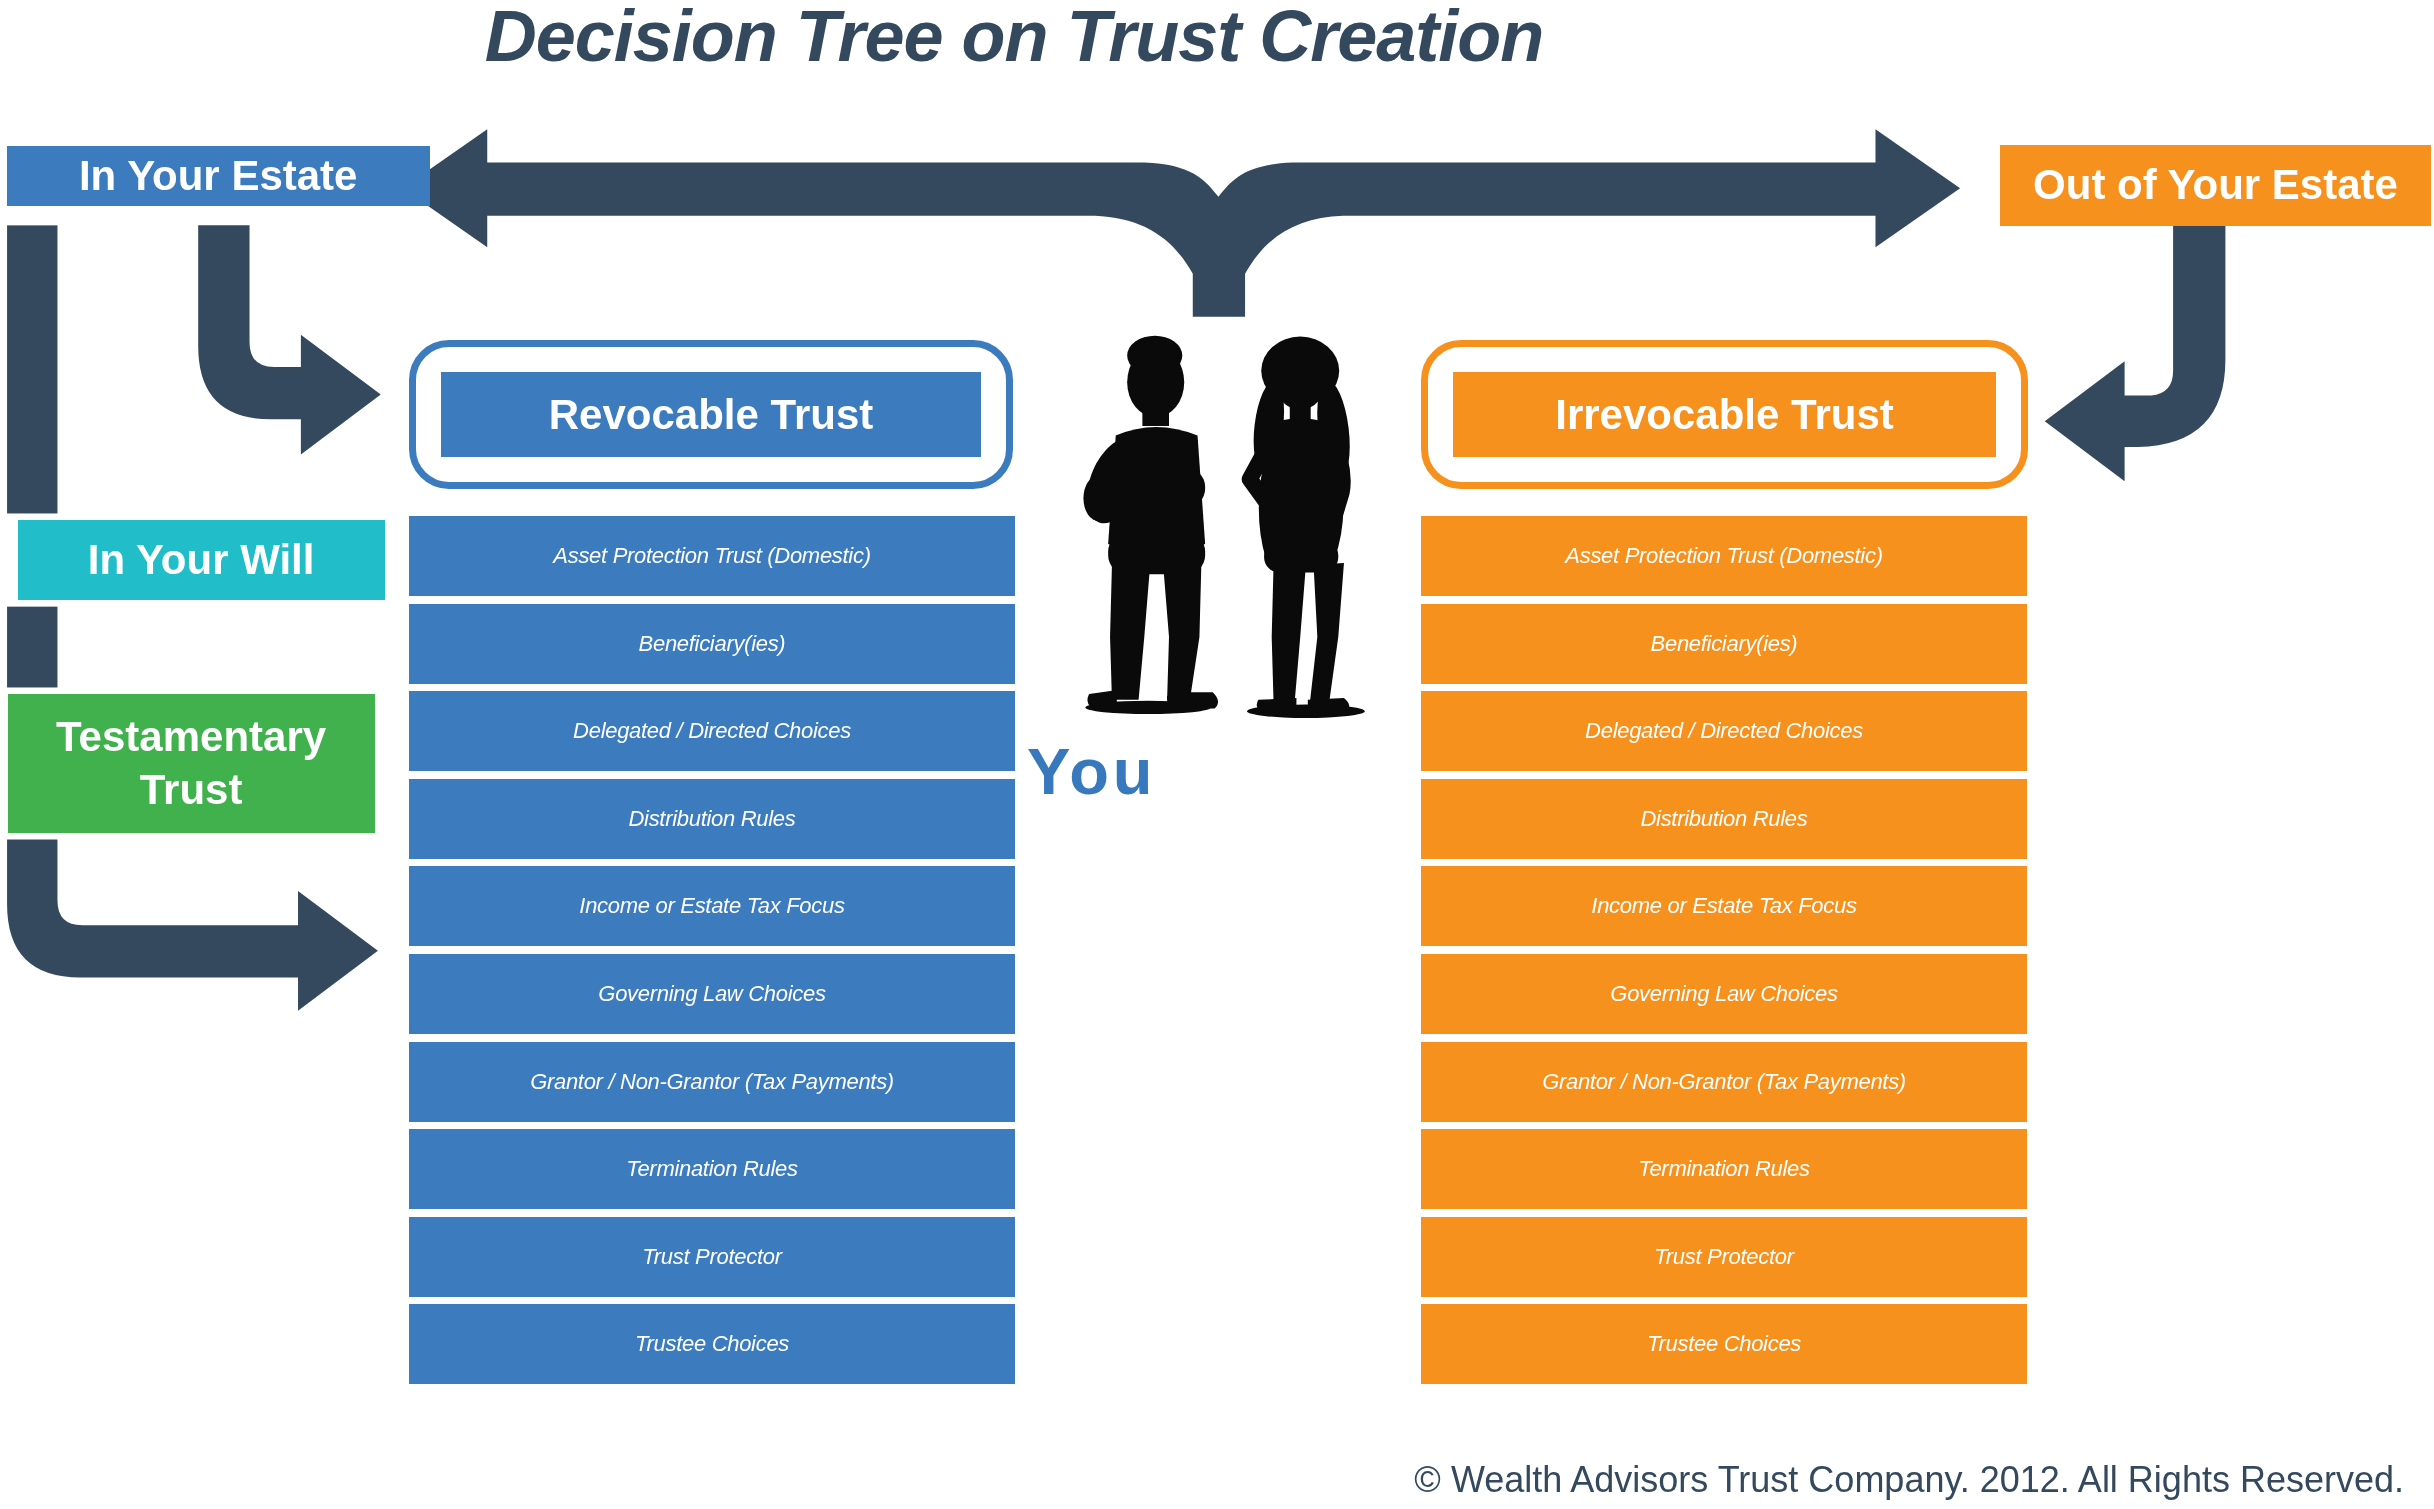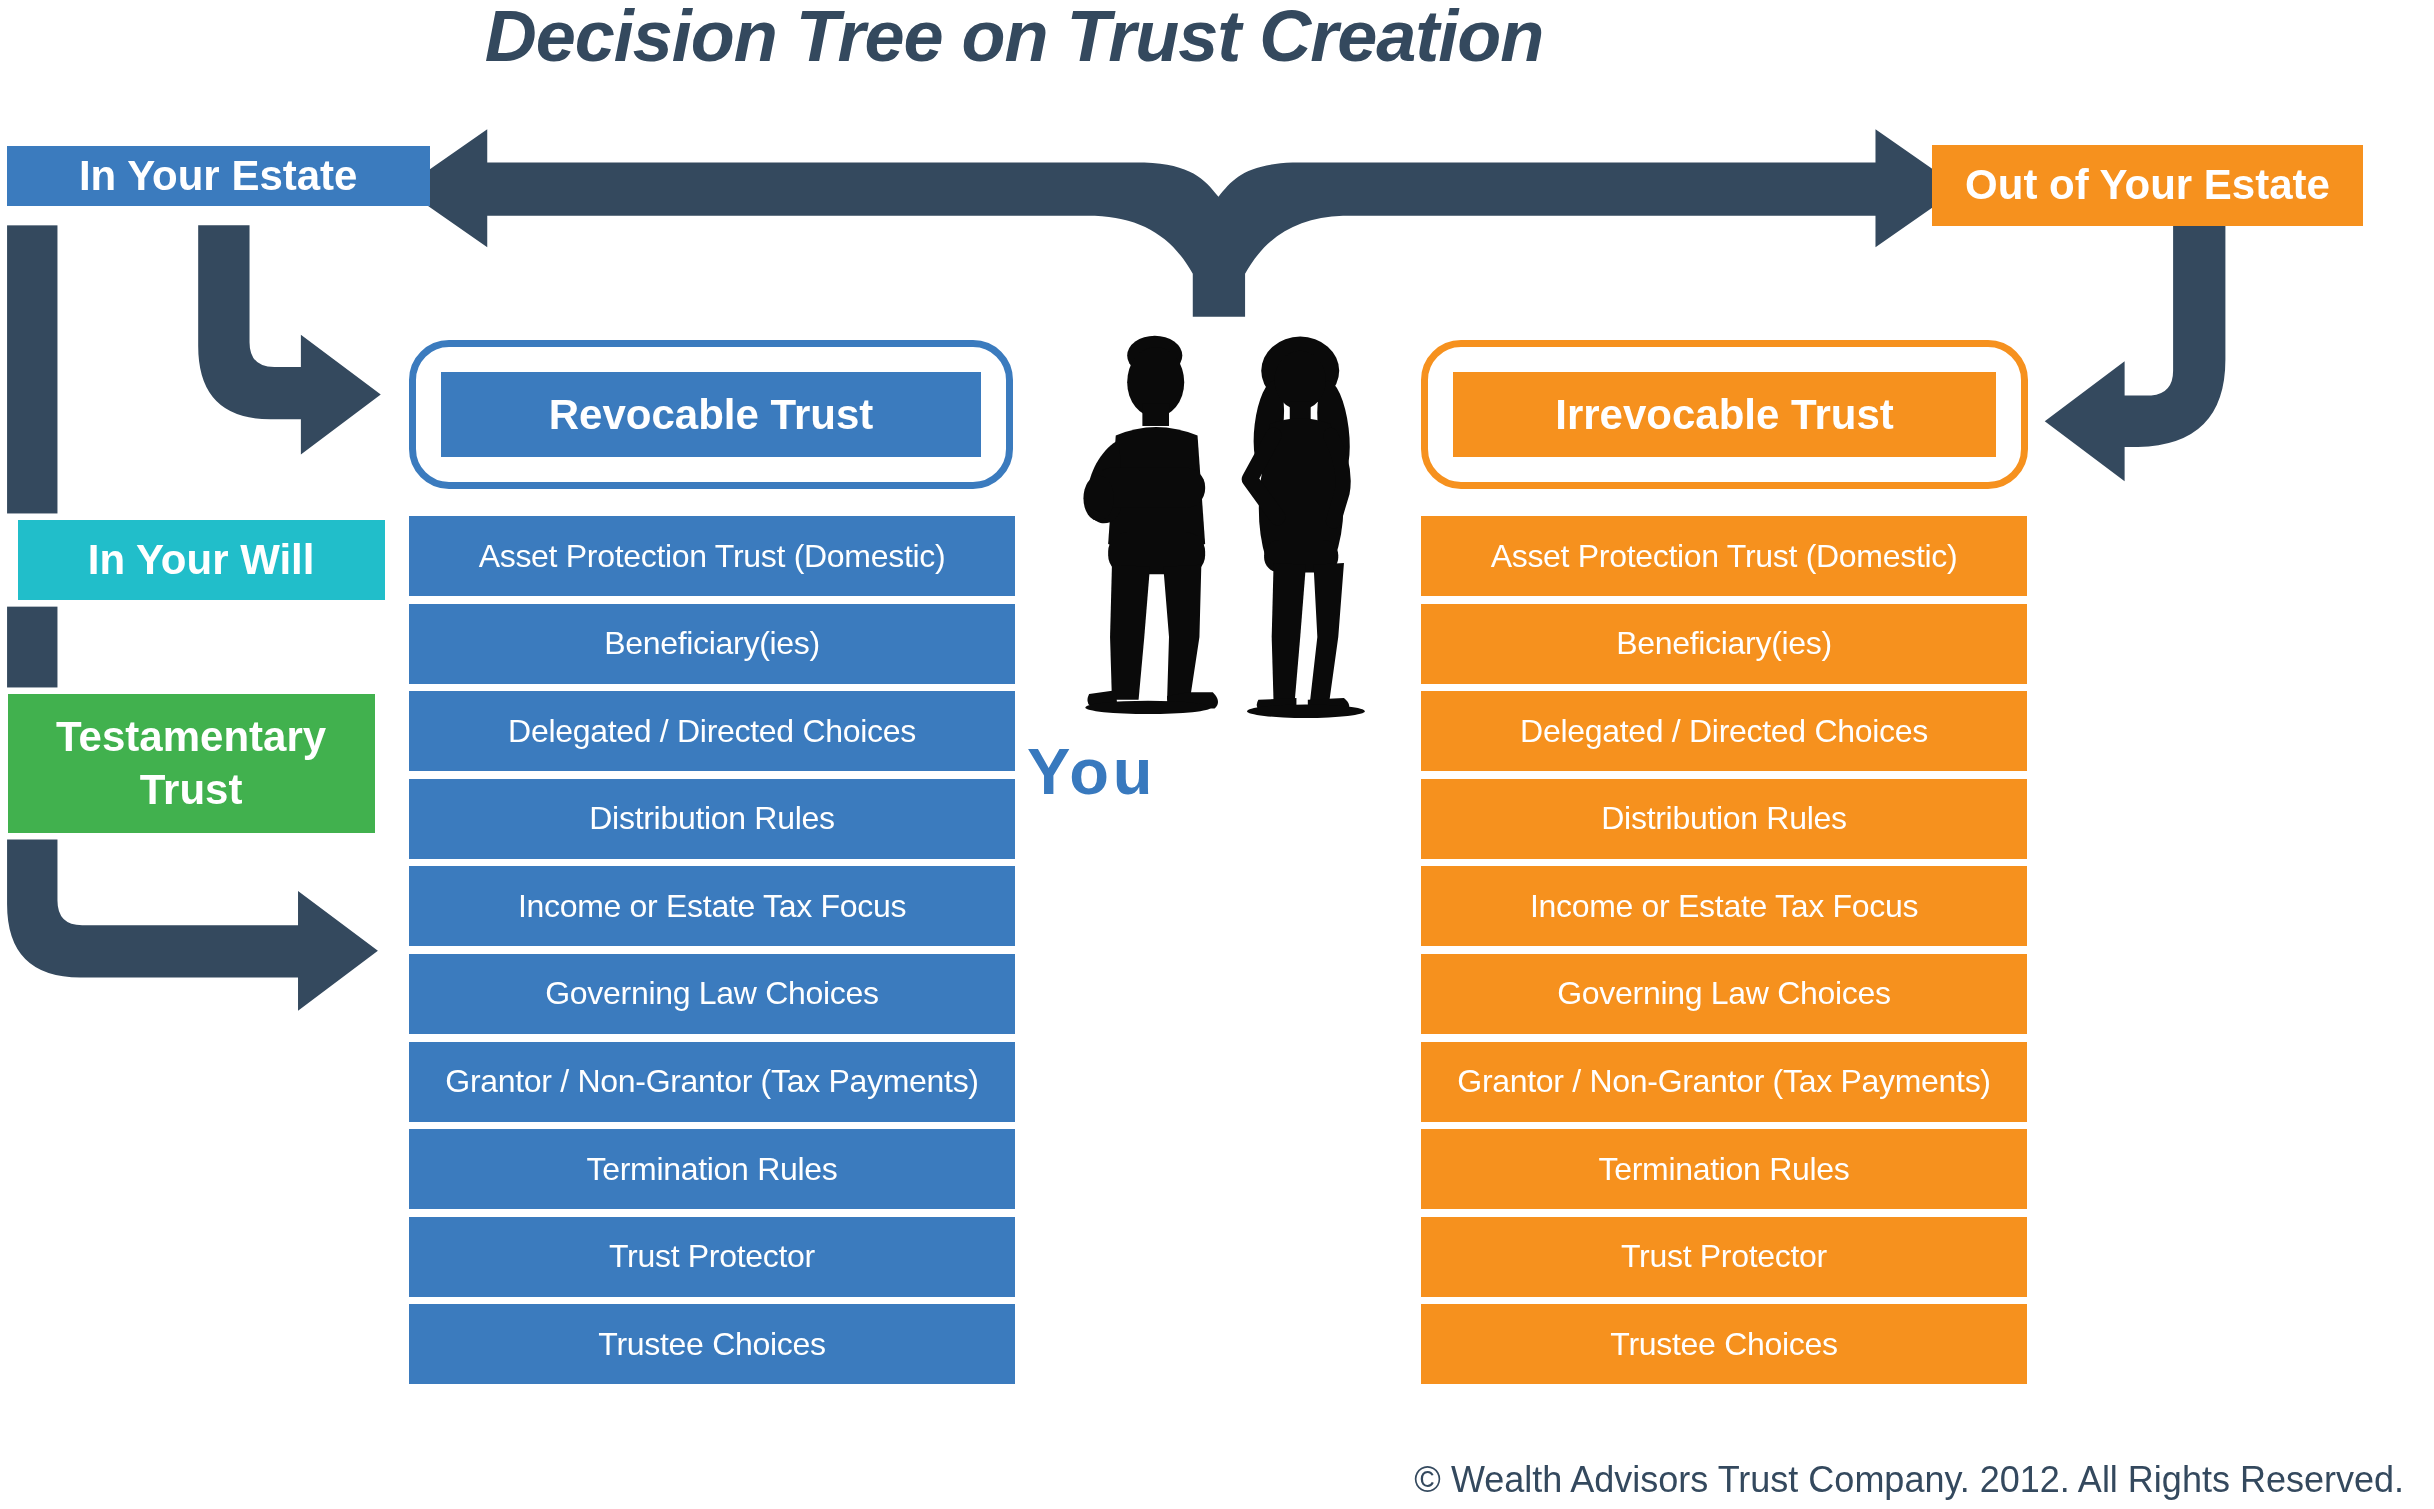--- a/index.html
+++ b/index.html
@@ -22,21 +22,21 @@
   .bg-green{background:var(--green);}
 
   .outline-box{border:7.6px solid;border-radius:40px;z-index:2;}
   .outline-blue{border-color:var(--blue);}
   .outline-orange{border-color:var(--orange);}
   .outline-box .inner{position:absolute;left:25px;right:25px;top:25px;bottom:25px;
     display:flex;align-items:center;justify-content:center;color:#fff;font-weight:700;font-size:42px;}
 
   .factor-col{display:flex;flex-direction:column;gap:7.6px;z-index:2;}
   .factor-row{height:80px;flex:0 0 80px;display:flex;align-items:center;justify-content:center;
-    color:#fff;font-size:32px;font-weight:400;white-space:nowrap;letter-spacing:-0.3px;}
+    color:#fff;font-size:22px;font-weight:400;white-space:nowrap;letter-spacing:-0.3px;font-style:italic;}
 
   .you-label{left:1027px;top:734px;width:380px;text-align:left;color:var(--you_blue);
     font-size:65px;font-weight:700;letter-spacing:3.8px;z-index:2;}
 
   .footer-note{right:31px;top:1459px;color:var(--navy);font-size:36px;font-weight:400;z-index:2;}
 </style>
 </head>
 <body>
 
 <div class="canvas">
@@ -96,21 +96,21 @@
         <path class="sil" d="M208,396 L248,394 L248,410 L216,410 Q202,406 208,396 Z"></path>
         <path class="sil" d="M260,396 L298,394 Q308,402 300,410 L260,412 Z"></path>
         <ellipse class="sil" cx="258" cy="408" rx="62" ry="7"></ellipse>
       </g>
     </g>
   </svg>
 
   <div class="abs page-title">Decision Tree on Trust Creation</div>
 
   <div class="abs label-box bg-blue" style="left:6.7px;top:146px;width:423px;height:60px;">In Your Estate</div>
-  <div class="abs label-box bg-orange" style="left:1932px;top:145px;width:431px;height:81px;">Out of Your Estate</div>
+  <div class="abs label-box bg-orange" style="left:2000px;top:145px;width:431px;height:81px;">Out of Your Estate</div>
 
   <div class="abs outline-box outline-blue" style="left:409px;top:340px;width:590px;height:135px;text-align:center;">
     <div class="inner bg-blue">Revocable Trust</div>
   </div>
   <div class="abs outline-box outline-orange" style="left:1421px;top:340px;width:593px;height:135px;">
     <div class="inner bg-orange">Irrevocable Trust</div>
   </div>
 
   <div class="abs label-box bg-teal" style="left:7.6px;top:520px;width:367px;height:80px;">In Your Will</div>
   <div class="abs label-box bg-green" style="left:7.6px;top:694px;width:367px;height:139px;padding:12px 17px;box-sizing:border-box;">Testamentary Trust</div>

